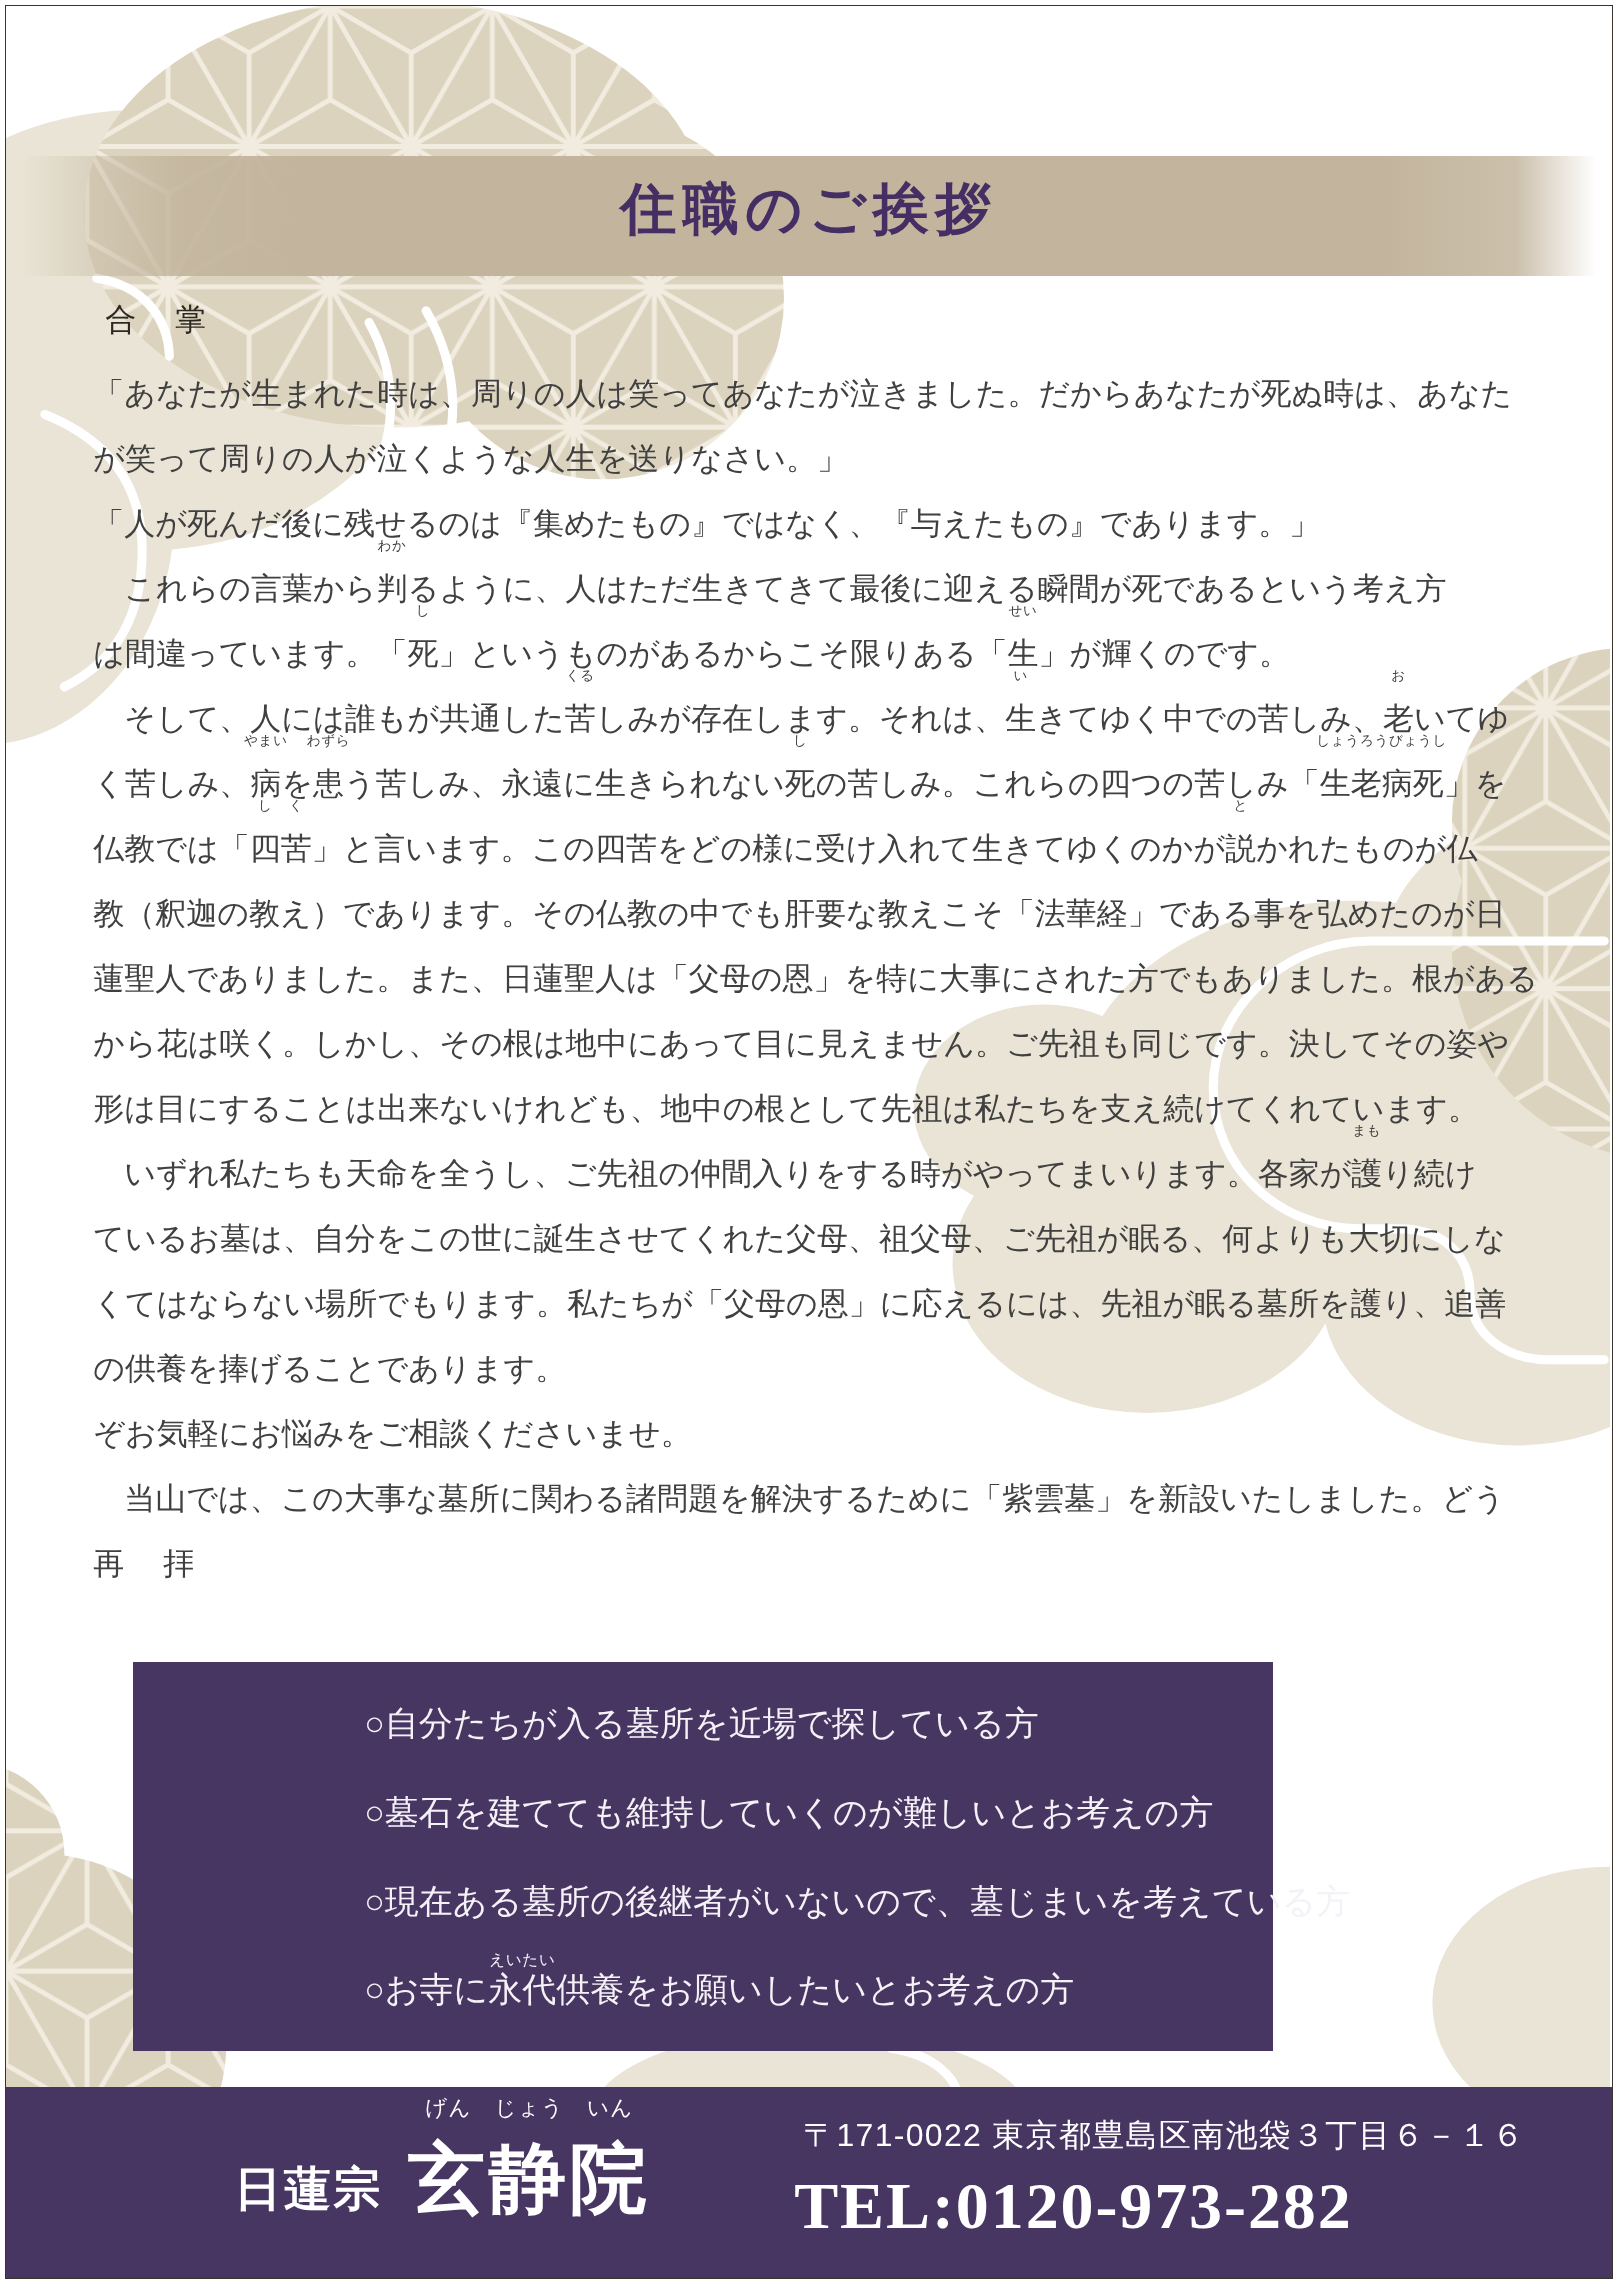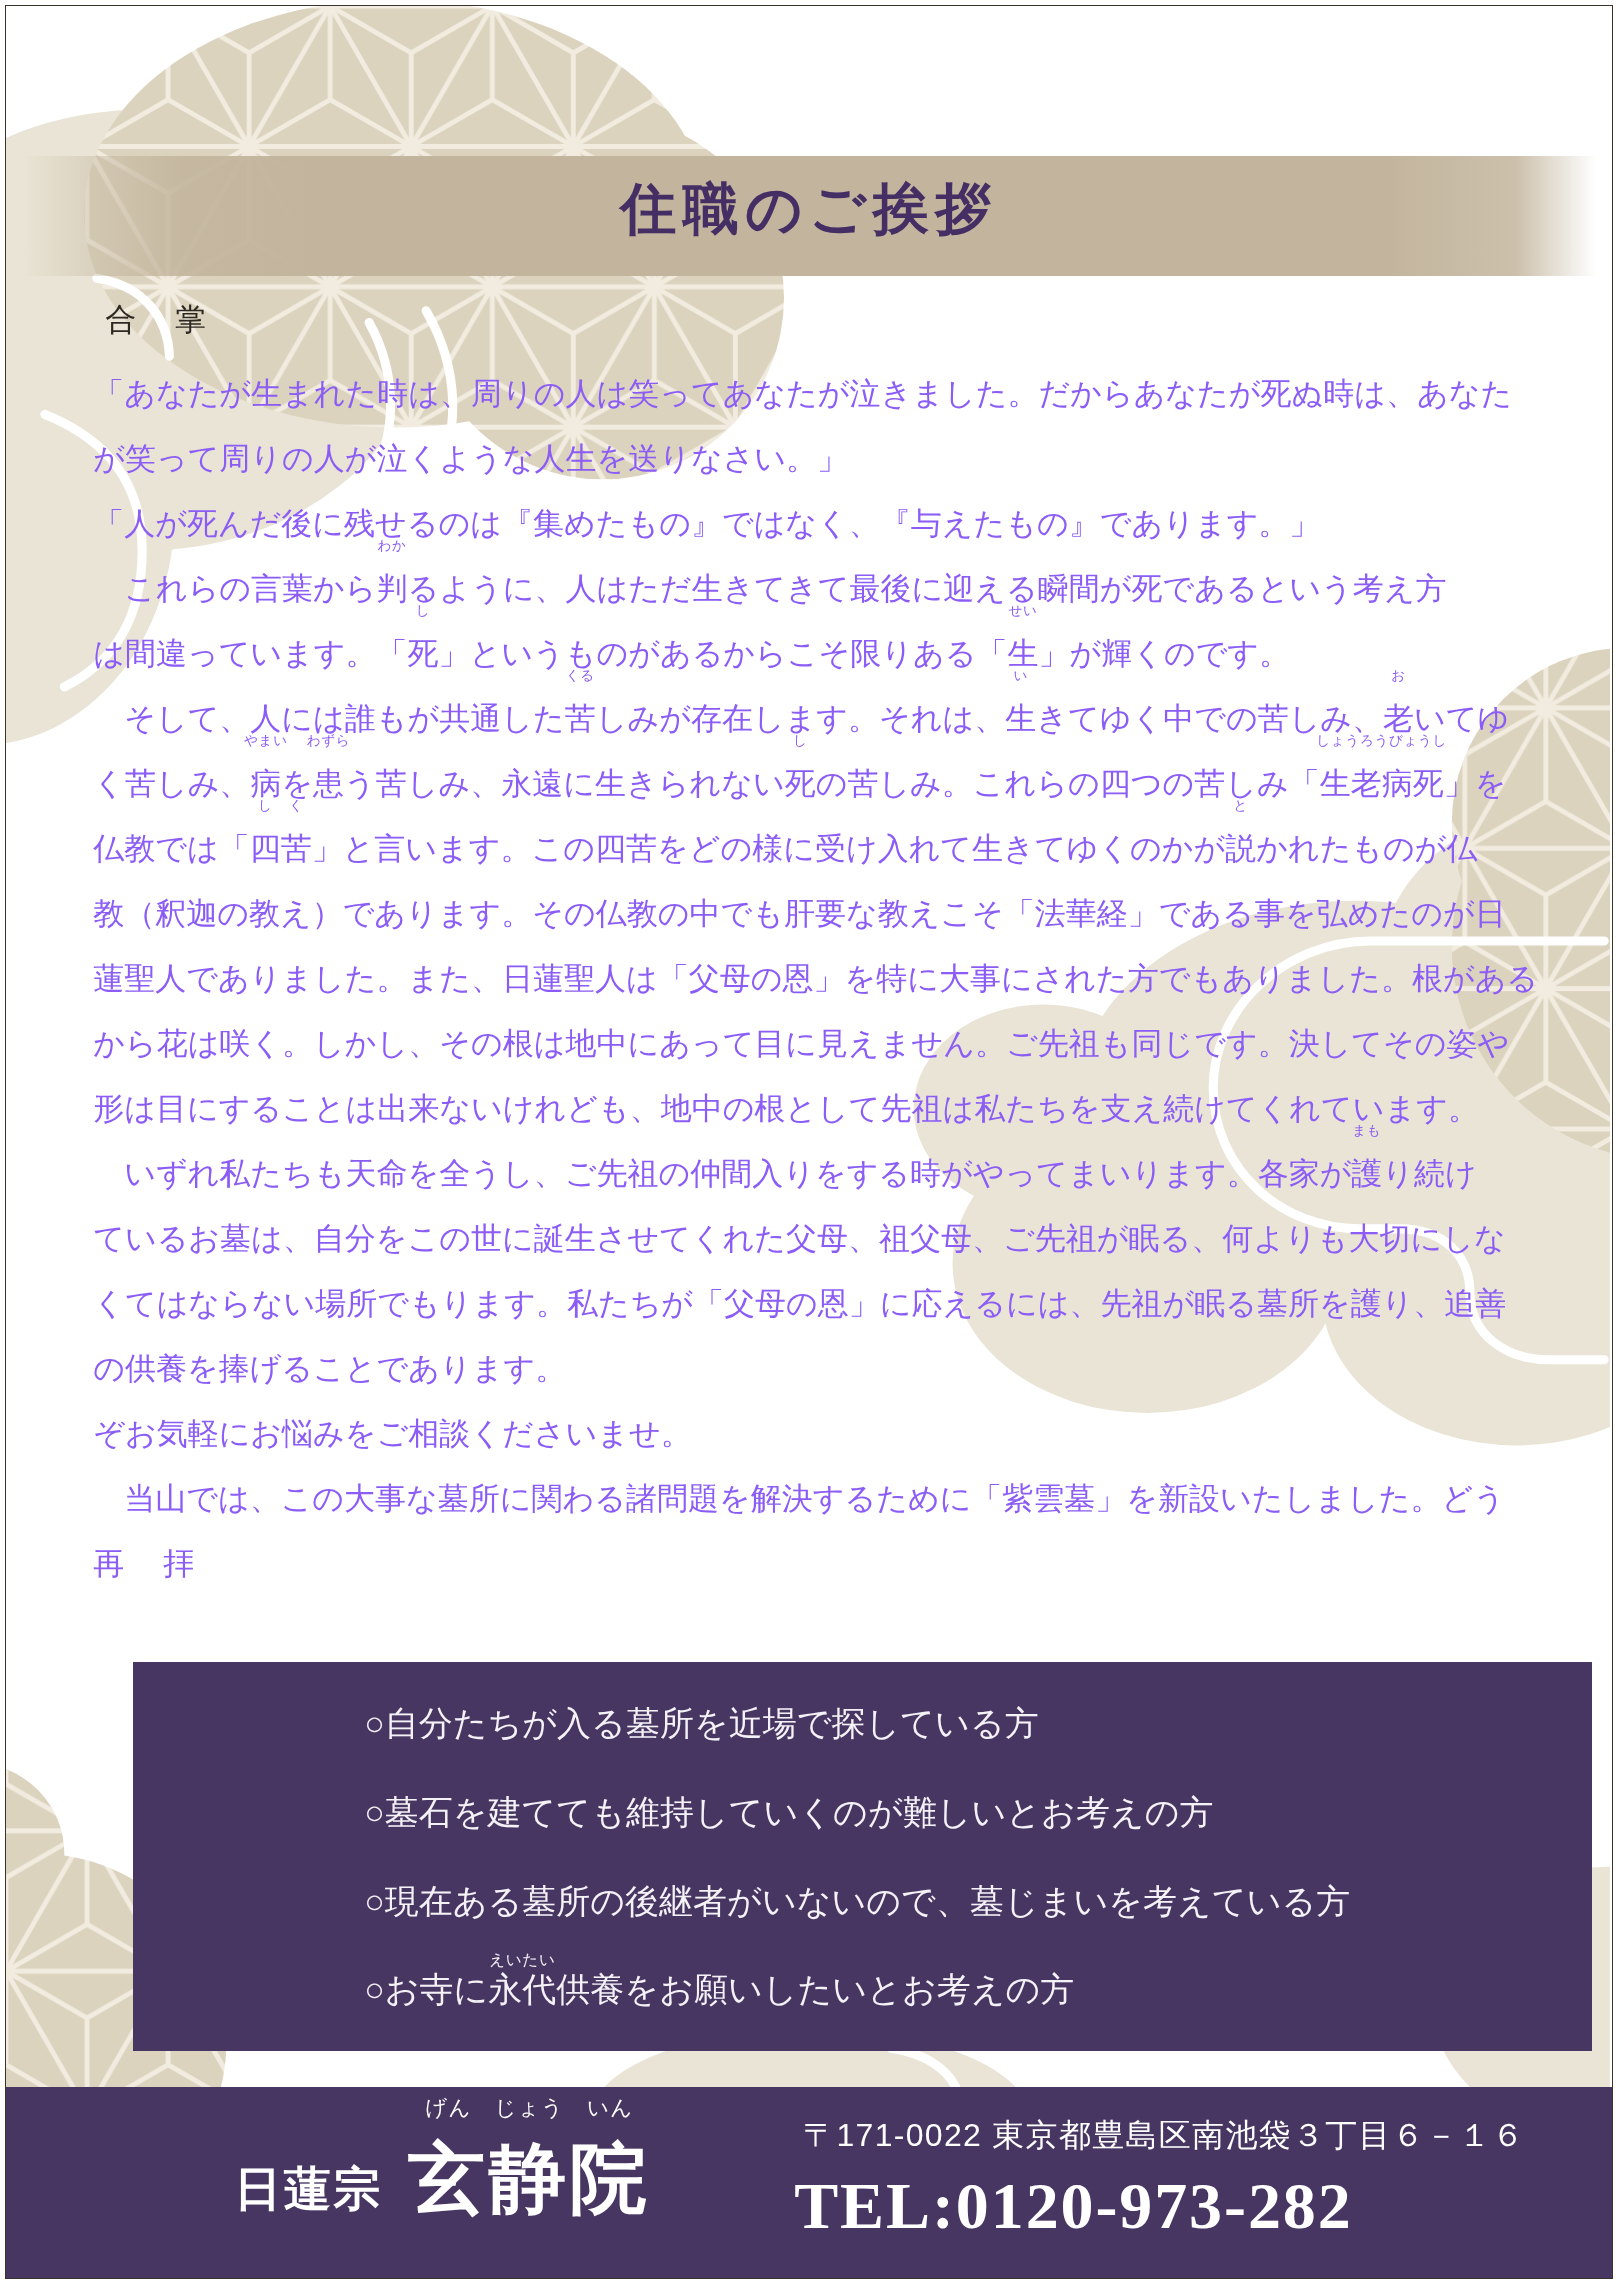--- a/index.html
+++ b/index.html
@@ -11,30 +11,30 @@
 
   
   .title-band{position:absolute;left:0;top:150px;width:100%;height:120px;
     background:linear-gradient(90deg, rgba(195,181,157,0) 1%, rgba(195,181,157,.9) 11%,
       #c3b59d 19%, #c3b59d 86%, rgba(195,181,157,.85) 94%, rgba(195,181,157,0) 99%);}
   .title-band .ttl{margin:0;height:106px;line-height:106px;text-align:center;
     font-size:56px;font-weight:600;color:#442e63;letter-spacing:6.5px;}
 
   
   .gassho{position:absolute;left:99px;top:293px;font-size:31px;color:#2e2823;letter-spacing:3.9px;}
-  .body-text{position:absolute;left:87px;top:355px;width:1438px;color:#8b5cf6;font-size:31px;}
+  .body-text{position:absolute;left:87px;top:355px;width:1438px;color:#404040;font-size:31px;}
   .body-line{height:65px;line-height:65px;white-space:nowrap;}
   .saihai{height:65px;line-height:65px;text-align:left;padding-right:7.8px;letter-spacing:3.9px;}
 
   ruby{display:inline-block;position:relative;}
   ruby rt{display:block;position:absolute;left:50%;top:-17px;transform:translateX(-50%);
     font-size:13.6px;line-height:1;white-space:nowrap;letter-spacing:0.6px;font-weight:400;}
 
   
-  .consult-box{position:absolute;left:127px;top:1656px;width:1459px;height:389px;
+  .consult-box{position:absolute;left:127px;top:1656px;width:1140px;height:389px;
     background:#483662;color:#f4f1f7;display:flex;flex-direction:column;justify-content:center;
     gap:48px;padding-left:231px;box-sizing:border-box;
     font-family:"Liberation Sans",sans-serif;font-size:34px;}
   .consult-item{line-height:1.2;white-space:nowrap;}
   .consult-item ruby rt{font-size:15.6px;top:-17.5px;}
 
   
   .footer-bar{position:absolute;left:0;bottom:0;width:100%;height:191px;background:#483662;color:#fff;}
   .temple{position:absolute;left:228px;top:41px;display:flex;align-items:baseline;gap:25px;}
   .temple-sect{font-size:47px;font-weight:700;letter-spacing:2.6px;}

